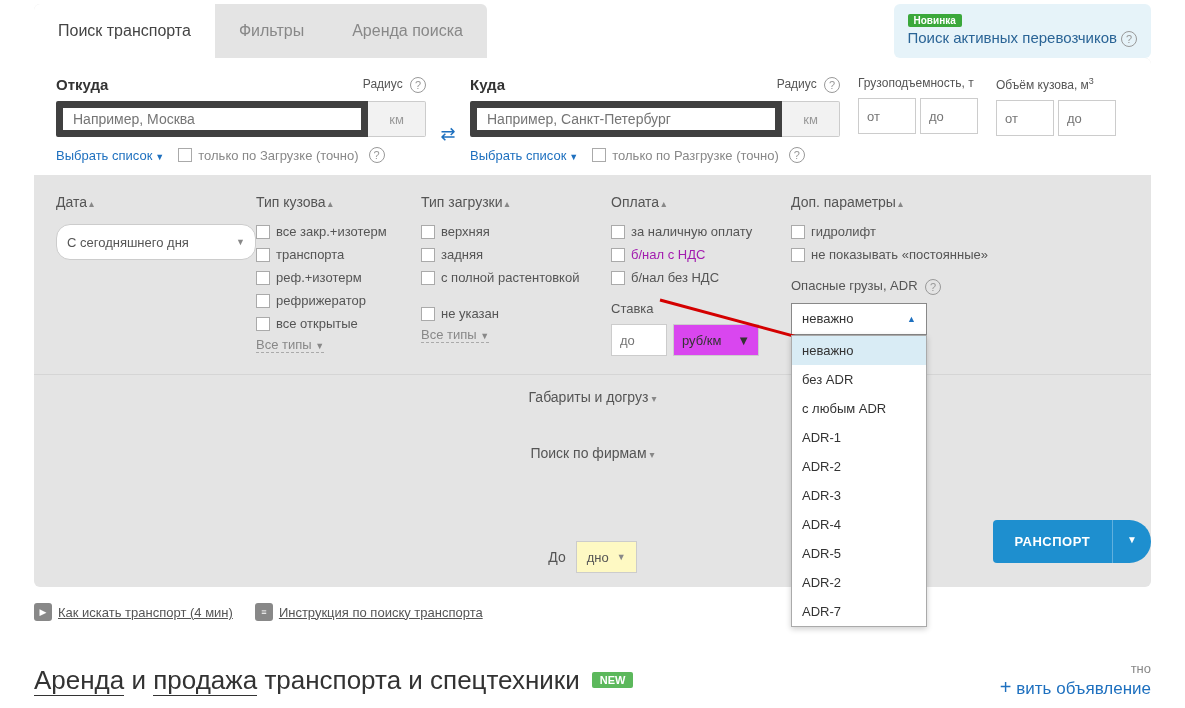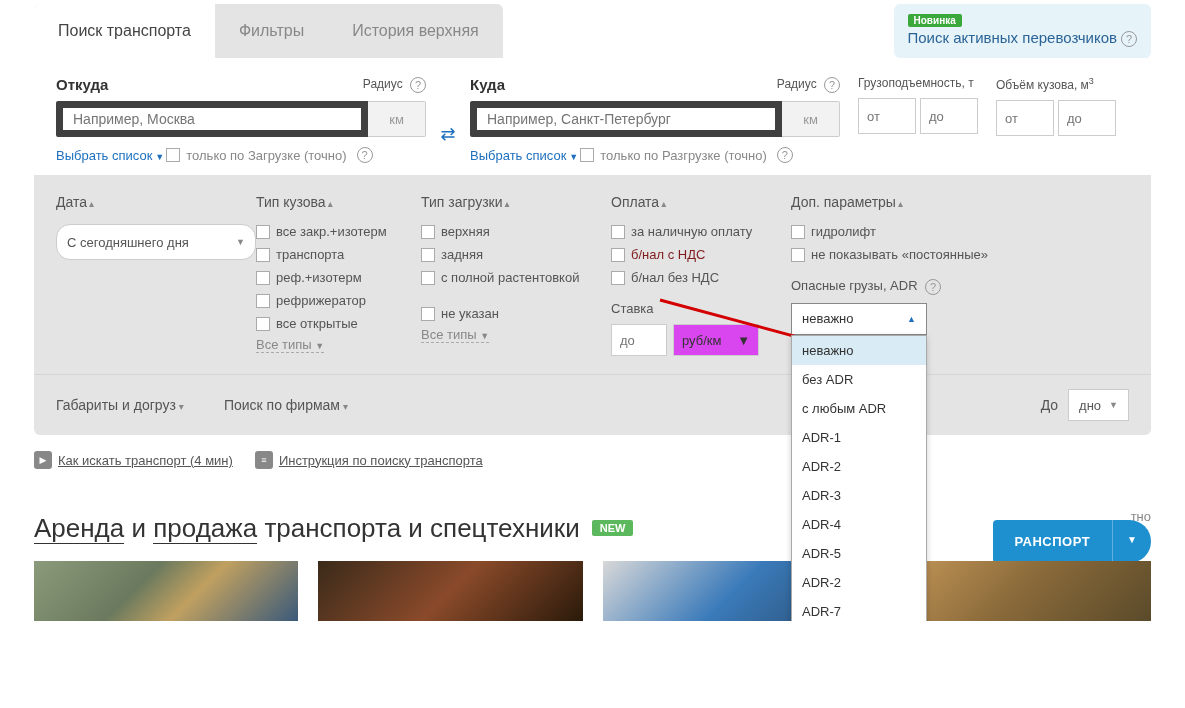--- a/index.html
+++ b/index.html
@@ -16,21 +16,21 @@
 .help-icon { display: inline-block; width: 16px; height: 16px; border: 1px solid #999; border-radius: 50%; text-align: center; line-height: 14px; font-size: 11px; color: #999; margin-left: 4px; vertical-align: middle; }
 .panel { background: #e4e4e4; margin: 0 34px; border-radius: 0 6px 6px 6px; padding: 0; }
 .row1 { display: flex; padding: 18px 22px 12px 22px; background: #fff; border-radius: 0 6px 0 0; margin: 0; border-bottom: 1px solid #e4e4e4; }
 .loc-block { flex: 0 0 370px; }
 .loc-head { display: flex; justify-content: space-between; align-items: flex-end; margin-bottom: 8px; }
 .loc-title { font-size: 15px; font-weight: bold; color: #333; }
 .radius-lbl { font-size: 12px; color: #555; }
 .input-row { display: flex; }
 .txt-input { flex: 1; height: 36px; border: 7px solid #404040; padding: 0 10px; font-size: 14px; background: #fff; border-radius: 2px 0 0 2px; }
 .km-box { width: 58px; height: 36px; border: 1px solid #ccc; border-left: none; background: #f2f2f2; display: flex; align-items: center; justify-content: center; color: #999; font-size: 13px; border-radius: 0 2px 2px 0; }
-.sub-row { display: flex; align-items: center; margin-top: 10px; gap: 2px; }
+.sub-row { display: flex; align-items: center; margin-top: 10px; gap: 14px; }
 .link { color: #1e70bf; font-size: 13px; cursor: pointer; }
 .link .caret { font-size: 9px; margin-left: 3px; }
 .chk-lbl { display: flex; align-items: center; gap: 6px; color: #888; font-size: 13px; }
 .chk { width: 14px; height: 14px; border: 1px solid #aaa; background: #fff; }
 .swap { flex: 0 0 44px; display: flex; align-items: center; justify-content: center; padding-top: 28px; color: #1e70bf; font-size: 18px; }
 .small-block { margin-left: 18px; }
 .small-head { font-size: 12px; color: #555; margin-bottom: 8px; white-space: nowrap; }
 .range-row { display: flex; gap: 4px; }
 .small-input { width: 58px; height: 36px; border: 1px solid #ccc; padding: 0 8px; font-size: 13px; }
 .row2 { display: flex; padding: 18px 22px; }
@@ -44,26 +44,26 @@
 .sub-title { font-size: 13px; color: #555; margin-top: 16px; margin-bottom: 8px; }
 .rate-row { display: flex; gap: 6px; }
 .rate-in { width: 56px; height: 32px; border: 1px solid #ccc; padding: 0 8px; font-size: 13px; color: #999; }
 .rate-sel { width: 86px; height: 32px; border: 1px solid #ccc; background: #d946ef; display: flex; align-items: center; padding: 0 8px; font-size: 13px; justify-content: space-between; }
 .adr-wrap { position: relative; margin-top: 8px; }
 .adr-trigger { background: #fff; border: 1px solid #888; height: 32px; display: flex; align-items: center; padding: 0 10px; font-size: 13px; justify-content: space-between; width: 136px; }
 .adr-trigger .tri { color: #1e70bf; font-size: 9px; }
 .adr-menu { position: absolute; top: 32px; left: 0; width: 136px; background: #fff; border: 1px solid #aaa; box-shadow: 0 2px 6px rgba(0,0,0,0.2); z-index: 100; }
 .adr-item { padding: 7px 10px; font-size: 13px; color: #333; cursor: pointer; }
 .adr-item.sel { background: #d9ecf5; }
-.row3 { display: flex; padding: 14px 22px; border-top: 1px solid #d5d5d5; gap: 40px; align-items: center; }
+.row3 { display: flex; padding: 14px 22px; border-top: 1px solid #d5d5d5; gap: 40px; align-items: center; flex-direction: column; }
 .collapse-link { font-size: 14px; color: #555; cursor: pointer; }
 .collapse-link .arr { font-size: 10px; color: #888; margin-left: 3px; }
 .row3-spacer { flex: 1; }
 .found-block { display: flex; align-items: center; gap: 10px; font-size: 14px; color: #555; }
-.found-dd { background: #ffffff; border: 1px solid #ccc; height: 32px; padding: 0 10px; display: flex; align-items: center; gap: 8px; font-size: 13px; }
+.found-dd { background: #fef9c3; border: 1px solid #ccc; height: 32px; padding: 0 10px; display: flex; align-items: center; gap: 8px; font-size: 13px; }
 .help-row { display: flex; gap: 22px; margin: 16px 34px; align-items: center; }
 .help-item { display: flex; align-items: center; gap: 6px; }
 .play-icon { width: 18px; height: 18px; background: #888; border-radius: 3px; display: flex; align-items: center; justify-content: center; color: #fff; font-size: 9px; }
 .help-link { color: #555; text-decoration: underline; font-size: 13px; }
 .big-btn-row { position: absolute; right: 34px; top: 520px; display: flex; }
 .big-btn { background: #1e8fcf; color: #fff; font-size: 13px; font-weight: bold; padding: 14px 22px; border-radius: 4px 0 0 4px; letter-spacing: 0.5px; }
 .big-btn-dd { background: #1e8fcf; color: #fff; padding: 14px 14px; border-radius: 0 22px 22px 0; border-left: 1px solid rgba(255,255,255,0.3); font-size: 10px; }
 .heading-row { display: flex; align-items: center; margin: 40px 34px 14px 34px; gap: 12px; }
 .big-heading { font-size: 26px; color: #333; }
 .big-heading .u { border-bottom: 1px solid #333; }
@@ -79,21 +79,21 @@
 </style>
 </head>
 <body>
 
 <div class="wrap">
 
   <div class="topbar">
     <div class="tabs">
       <div class="tab active">Поиск транспорта</div>
       <div class="tab">Фильтры</div>
-      <div class="tab">История верхняя</div>
+      <div class="tab">Аренда поиска</div>
     </div>
     <div class="spacer"></div>
     <div class="novinka-box">
       <span class="badge-new">Новинка</span>
       <div class="novinka-text"><span>Поиск активных перевозчиков</span><span class="help-icon">?</span></div>
     </div>
   </div>
 
   <div class="panel">
     <div class="row1">
@@ -213,21 +213,21 @@
         <span class="all-types"><span>Все типы</span> <span style="font-size:9px">▼</span></span>
       </div>
 
       <div class="col" style="flex:0 0 180px">
         <div class="col-title"><span>Оплата</span><span class="arr">▴</span></div>
         <div class="check-list" id="pay-list">
             <label class="chk-lbl" style="color: rgb(85, 85, 85);">
               <span class="chk"></span>
               <span>за наличную оплату</span>
             </label>
-            <label class="chk-lbl" style="color: #7f1d1d;">
+            <label class="chk-lbl" style="color: #a21caf;">
               <span class="chk"></span>
               <span>б/нал с НДС</span>
             </label>
             <label class="chk-lbl" style="color: rgb(85, 85, 85);">
               <span class="chk"></span>
               <span>б/нал без НДС</span>
             </label>
           </div>
         <div class="sub-title">Ставка</div>
         <div class="rate-row">

